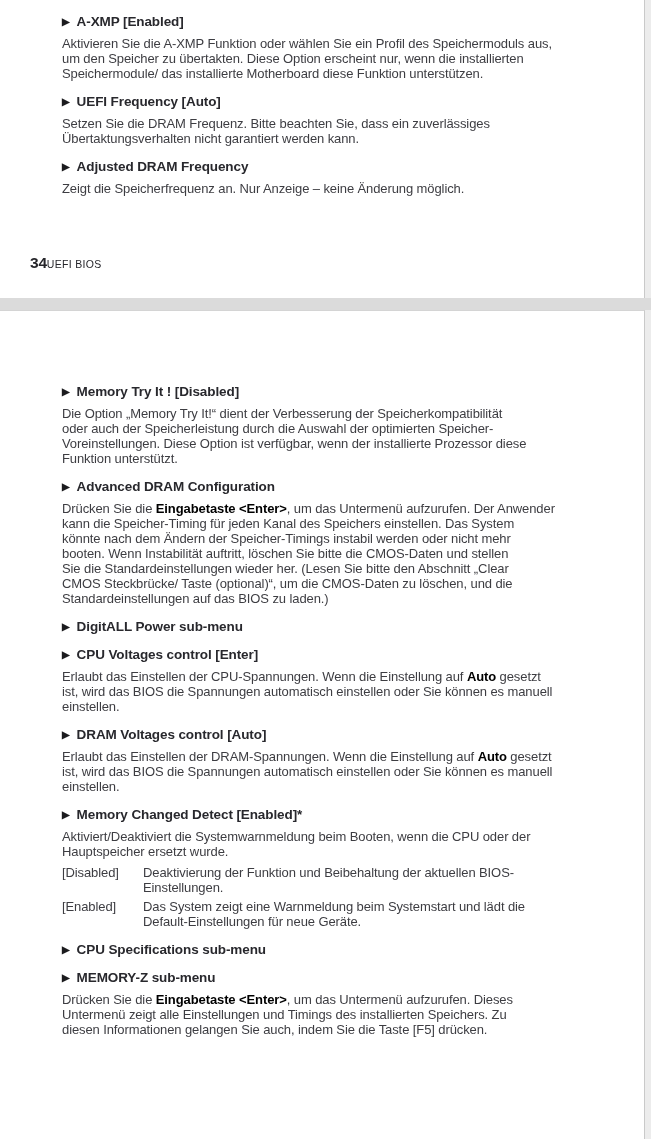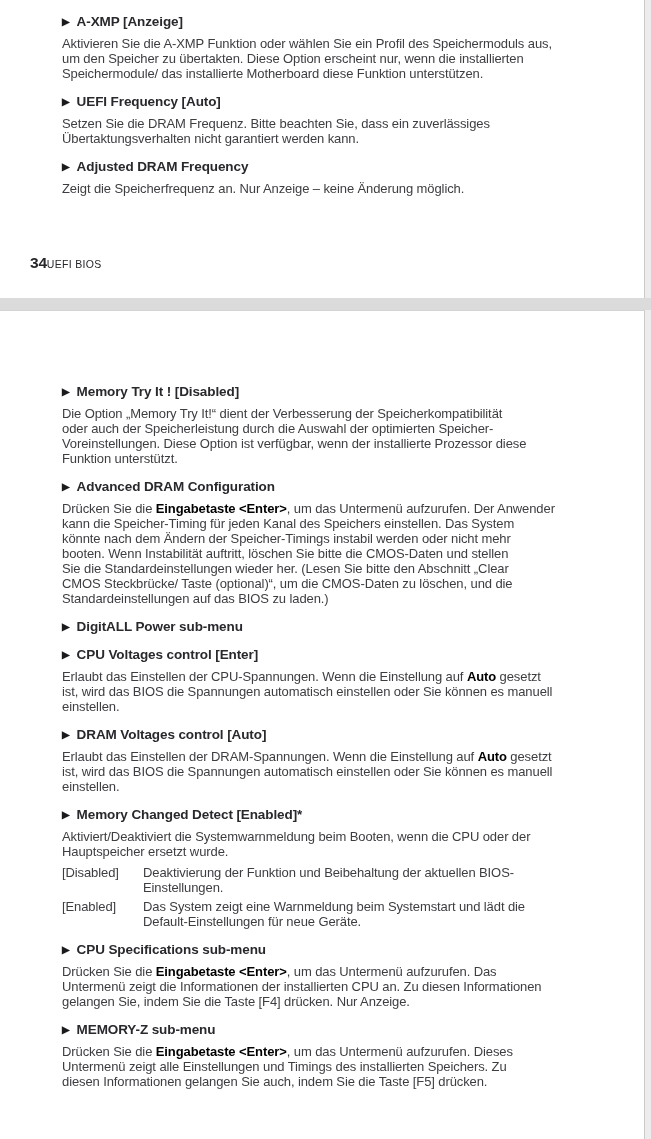--- a/index.html
+++ b/index.html
@@ -67,21 +67,21 @@
   .footer-label { font-size: 10.5px; font-weight: normal; letter-spacing: 0.3px; }
 </style>
 </head>
 <body>
 
 <div class="page" id="page-1">
   <div class="content" id="page-1-content">
       <div class="section">
         <div class="sec-heading">
           <span class="arrow">▶</span>
-          <span>A-XMP [Anzeige]</span>
+          <span>A-XMP [Enabled]</span>
         </div>
         <div class="body">Aktivieren Sie die A-XMP Funktion oder wählen Sie ein Profil des Speichermoduls aus,<br>um den Speicher zu übertakten. Diese Option erscheint nur, wenn die installierten<br>Speichermodule/ das installierte Motherboard diese Funktion unterstützen.</div>
       </div>
       <div class="section">
         <div class="sec-heading">
           <span class="arrow">▶</span>
           <span>UEFI Frequency [Auto]</span>
         </div>
         <div class="body">Setzen Sie die DRAM Frequenz. Bitte beachten Sie, dass ein zuverlässiges<br>Übertaktungsverhalten nicht garantiert werden kann.</div>
       </div>
@@ -152,21 +152,20 @@
             <div class="def-term">[Enabled]</div>
             <div class="def-desc">Das System zeigt eine Warnmeldung beim Systemstart und lädt die<br>Default-Einstellungen für neue Geräte.</div>
           </div>
         </div>
       </div>
       <div class="section">
         <div class="sec-heading">
           <span class="arrow">▶</span>
           <span>CPU Specifications sub-menu</span>
         </div>
-        <div class="body">Drücken Sie die <b>Eingabetaste &lt;Enter&gt;</b>, um das Untermenü aufzurufen. Das<br>Untermenü zeigt die Informationen der installierten CPU an. Zu diesen Informationen<br>gelangen Sie, indem Sie die Taste [F4] drücken. Nur Anzeige.</div>
       </div>
       <div class="section">
         <div class="sec-heading">
           <span class="arrow">▶</span>
           <span>MEMORY-Z sub-menu</span>
         </div>
         <div class="body">Drücken Sie die <b>Eingabetaste &lt;Enter&gt;</b>, um das Untermenü aufzurufen. Dieses<br>Untermenü zeigt alle Einstellungen und Timings des installierten Speichers. Zu<br>diesen Informationen gelangen Sie auch, indem Sie die Taste [F5] drücken.</div>
       </div>
     </div>
 </div>

